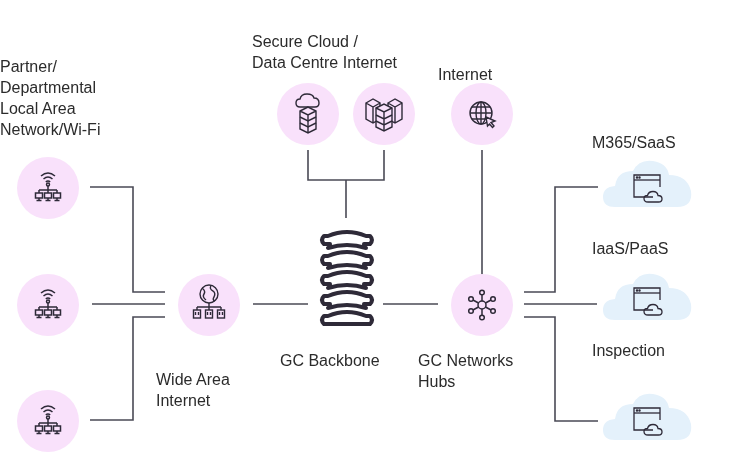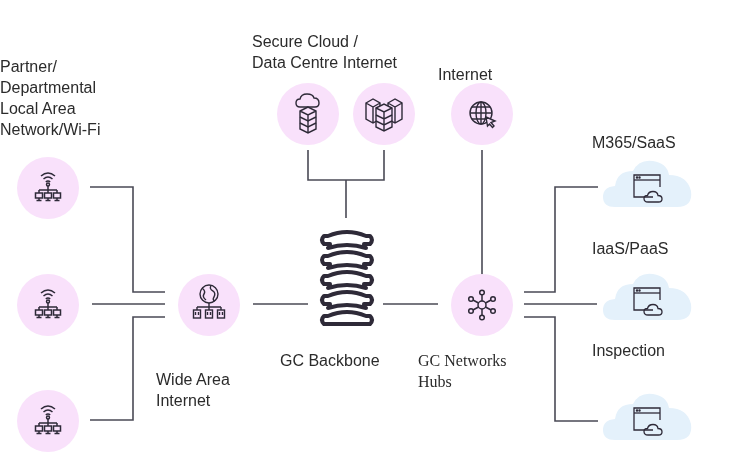--- a/index.html
+++ b/index.html
@@ -146,21 +146,21 @@
     <circle cx="31" cy="31" r="4"></circle>
     <path d="M31 27 V21 M31 35 V41 M27.5 29 L22 26 M34.5 29 L40 26 M27.5 33 L22 36 M34.5 33 L40 36"></path>
     <circle cx="31" cy="18.5" r="2.3"></circle>
       <circle cx="31" cy="43.5" r="2.3"></circle>
     <circle cx="20" cy="25" r="2.3"></circle>
       <circle cx="42" cy="25" r="2.3"></circle>
     <circle cx="20" cy="37" r="2.3"></circle>
       <circle cx="42" cy="37" r="2.3"></circle>
   </svg>
 </div>
-<div class="lbl" style="left:418px;top:350px;width:124px;font-family:Liberation Serif, serif;">
+<div class="lbl" style="left:418px;top:350px;width:124px;">
   <div>GC Networks</div>
   <div>Hubs</div>
 </div>
 
 <div class="lbl" style="left:592px;top:132px;width:116px;">
   <div>M365/SaaS</div>
 </div>
 <div class="cloud" style="left:601px;top:157px;">
   <svg viewBox="0 0 92 62">
     <path d="M14 50 Q2 50 2 40 Q2 30 14 29 Q16 14 32 14 Q38 2 52 4 Q66 6 68 18 Q86 18 90 34 Q92 50 76 50 Z" fill="#e4f1fb"></path>

